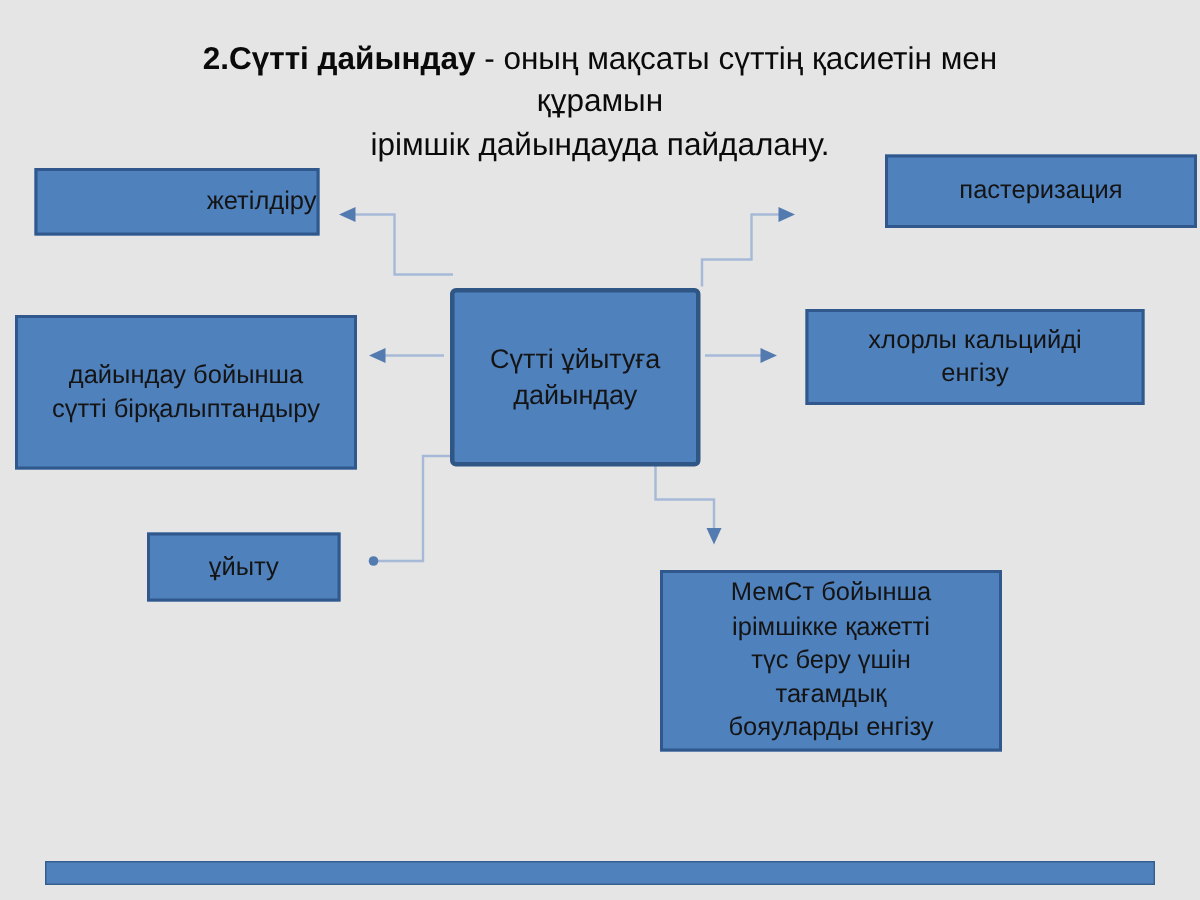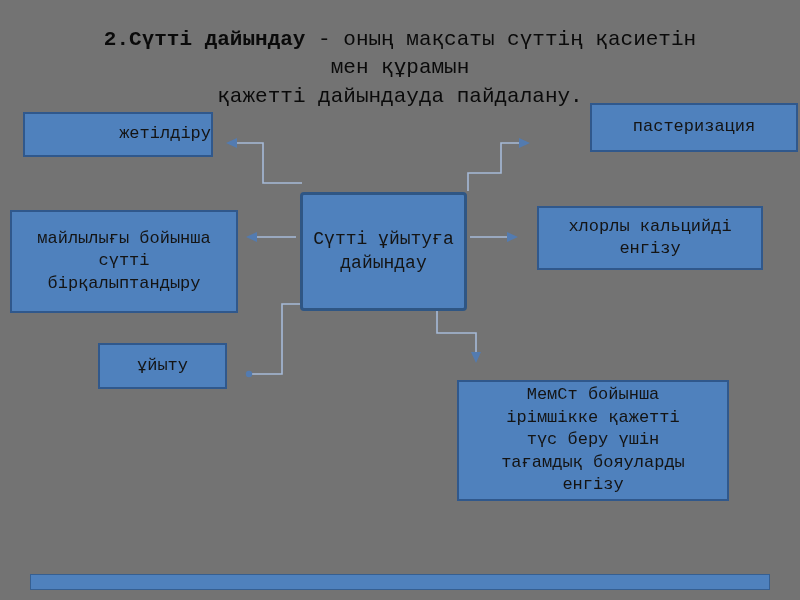--- a/index.html
+++ b/index.html
@@ -1,20 +1,20 @@
 <!DOCTYPE html>
 <html><head>
 <meta charset="utf-8">
 <style>
   html,body{margin:0;padding:0;background:#ffffff;}
   .slide{
     position:relative;
     width:800px;height:600px;
-    background:#737373;
-    font-family:Liberation Mono, monospace;
+    background:#e5e5e5;
+    font-family:Liberation Sans, sans-serif;
     overflow:hidden;
   }
   .title{
     position:absolute;
     left:100px;top:26px;width:600px;
     text-align:center;
     font-size:21px;line-height:1.35;
     color:#0a0a0a;
     letter-spacing:0px;
   }
@@ -26,24 +26,24 @@
     border:2px solid #30588c;
     color:#141414;
     display:flex;align-items:center;justify-content:center;
     text-align:center;
     font-size:17px;line-height:1.32;
     box-sizing:border-box;
   }
   .node .lbl{display:block;}
   .n-zhetildiru{left:23px;top:112px;width:190px;height:45px;justify-content:flex-end;}
   .n-maylylygy{left:10px;top:210px;width:228px;height:103px;padding:0 20px;}
-  .n-uyytu{left:98px;top:343px;width:129px;height:46px;}
+  .n-uyytu{left:98px;top:355px;width:129px;height:46px;}
   .n-paster{left:549px;top:103px;width:208px;height:49px;margin-left:41px;}
   .n-khlorly{left:537px;top:206px;width:226px;height:64px;padding:0 22px;}
-  .n-memst{left:457px;top:380px;width:272px;height:121px;padding:0 34px;}
+  .n-memst{left:440px;top:380px;width:228px;height:121px;padding:0 34px;}
   .n-center{
     left:300px;top:192px;width:167px;height:119px;
     border:3px solid #2f5684;
     border-radius:4px;
     font-size:18px;
   }
   .connectors{position:absolute;left:0;top:0;width:800px;height:600px;}
   .connectors path{fill:none;stroke:#a6bad8;stroke-width:1.6;}
   .connectors .head{fill:#537bb0;stroke:none;}
   .bottom-bar{
@@ -54,21 +54,21 @@
     box-sizing:border-box;
   }
 </style>
 </head>
 <body>
 
 <div class="slide">
 
   <div class="title">
     <span class="b">2.Сүтті дайындау</span><span> - оның мақсаты сүттің қасиетін мен құрамын</span>
-    <span class="l2">қажетті дайындауда пайдалану.</span>
+    <span class="l2">ірімшік дайындауда пайдалану.</span>
   </div>
 
   <svg class="connectors" viewBox="0 0 800 600" xmlns="http://www.w3.org/2000/svg">
 
     <g>
       <path d="M302,183 H263 V143 H234"></path>
       <polygon class="head" points="226,143 237,138 237,148"></polygon>
     </g>
 
     <g>
@@ -95,21 +95,21 @@
       <path d="M437,299 V333 H476 V355"></path>
       <polygon class="head" points="476,363 471,352 481,352"></polygon>
     </g>
   </svg>
 
   <div class="node n-zhetildiru">
     <span class="lbl">жетілдіру</span>
   </div>
 
   <div class="node n-maylylygy">
-    <span class="lbl">майлылығы бойынша сүтті бірқалыптандыру</span>
+    <span class="lbl">дайындау бойынша сүтті бірқалыптандыру</span>
   </div>
 
   <div class="node n-uyytu">
     <span class="lbl">ұйыту</span>
   </div>
 
   <div class="node n-paster">
     <span class="lbl">пастеризация</span>
   </div>
 

